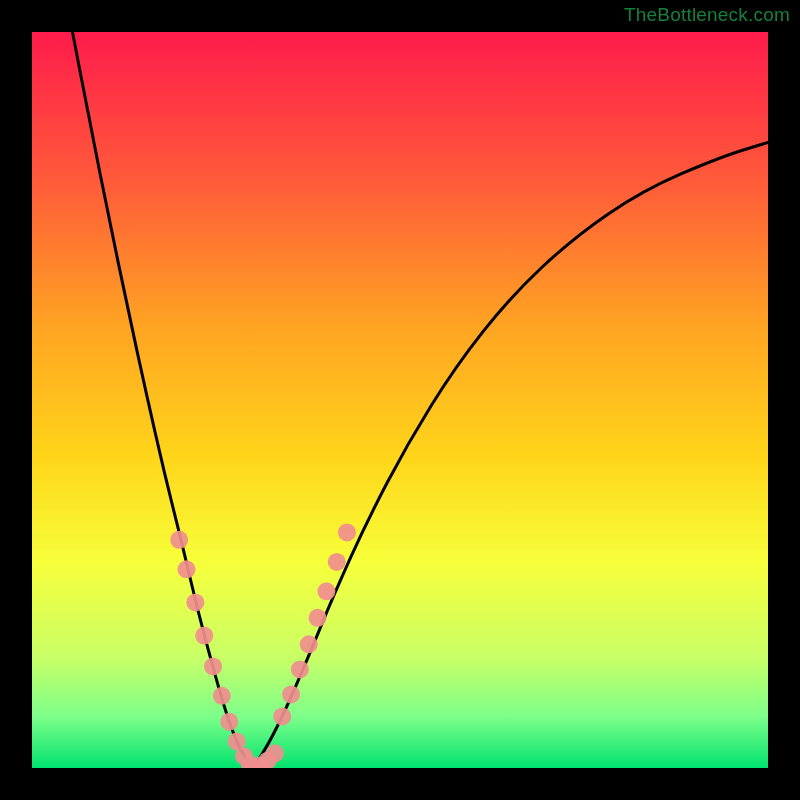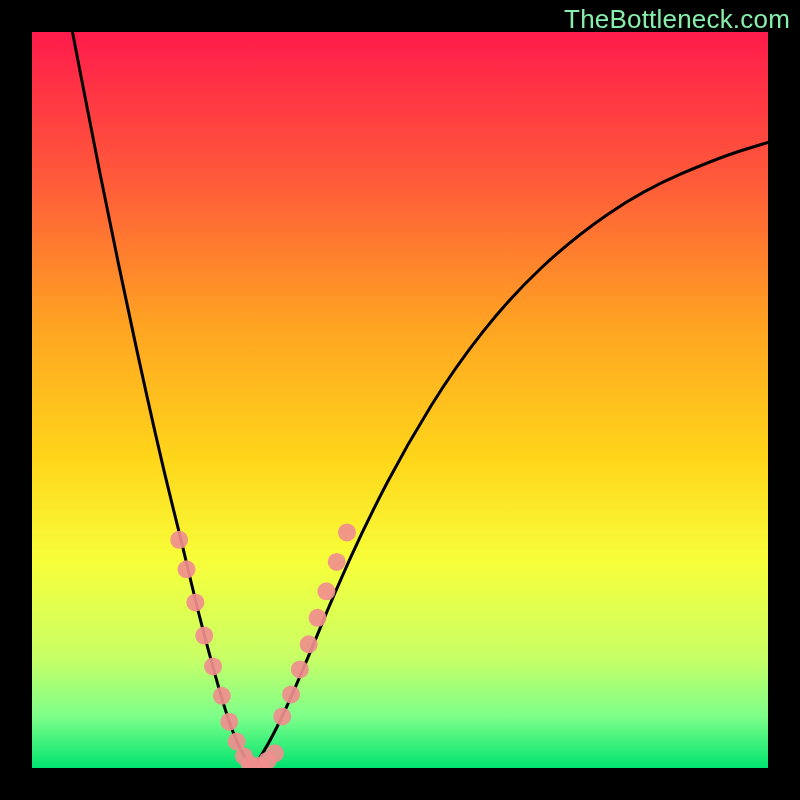--- a/index.html
+++ b/index.html
@@ -15,22 +15,22 @@
     top: 0;
     left: 0;
     width: 800px;
     height: 800px;
   }
   .watermark {
     position: absolute;
     top: 4px;
     right: 10px;
     font-family: Arial, sans-serif;
-    font-size: 26px;
-    color: #86efac;
+    font-size: 19px;
+    color: #15803d;
     font-weight: 400;
     letter-spacing: 0.2px;
   }
   
   .plot {
     position: absolute;
     top: 32px;
     left: 32px;
     width: 736px;
     height: 736px;

